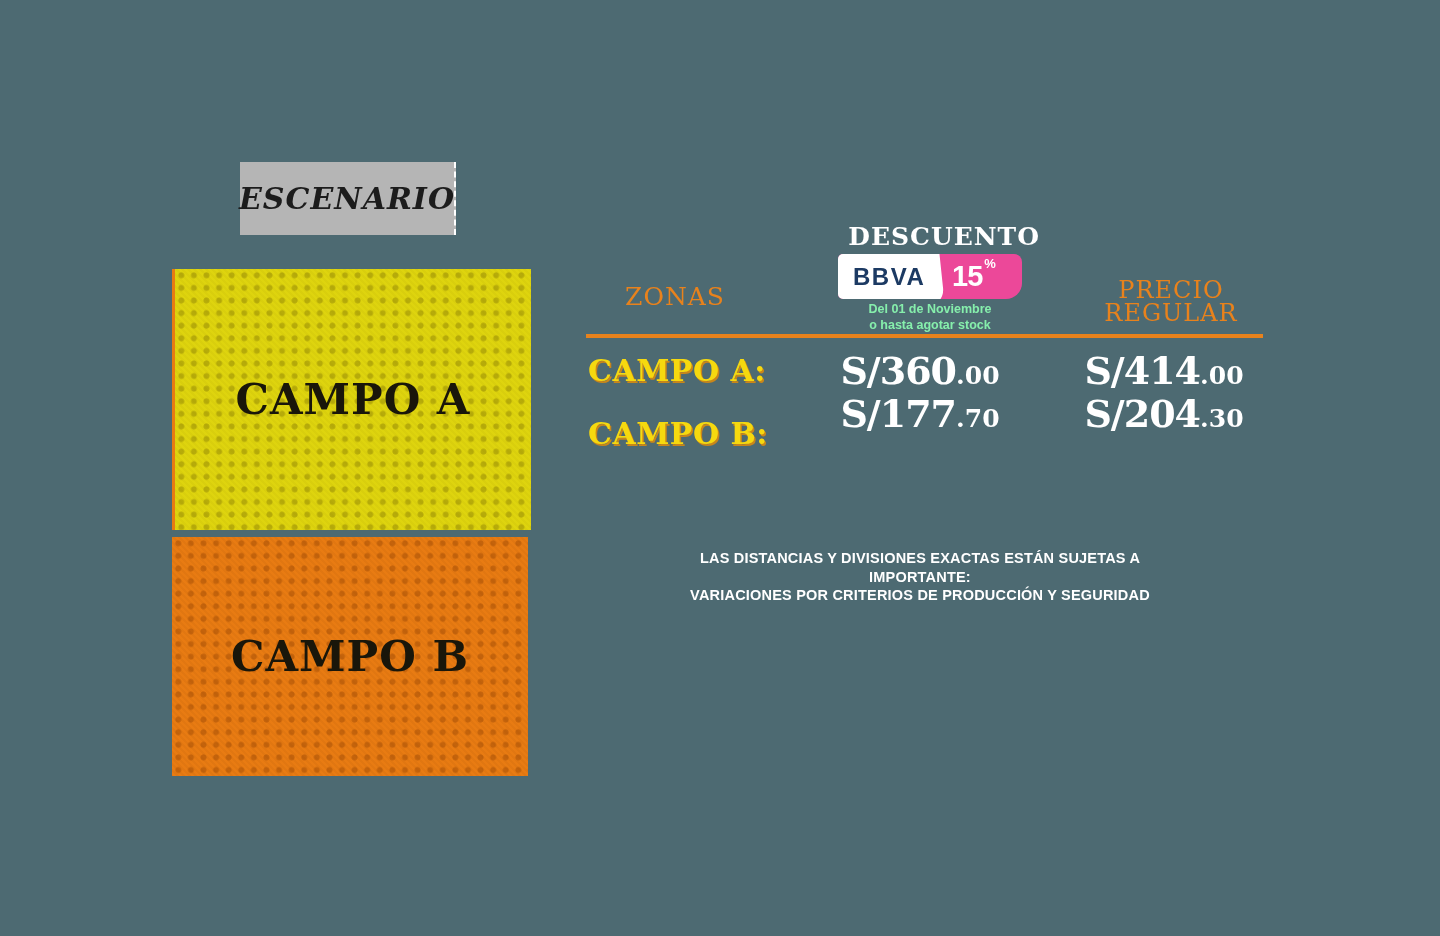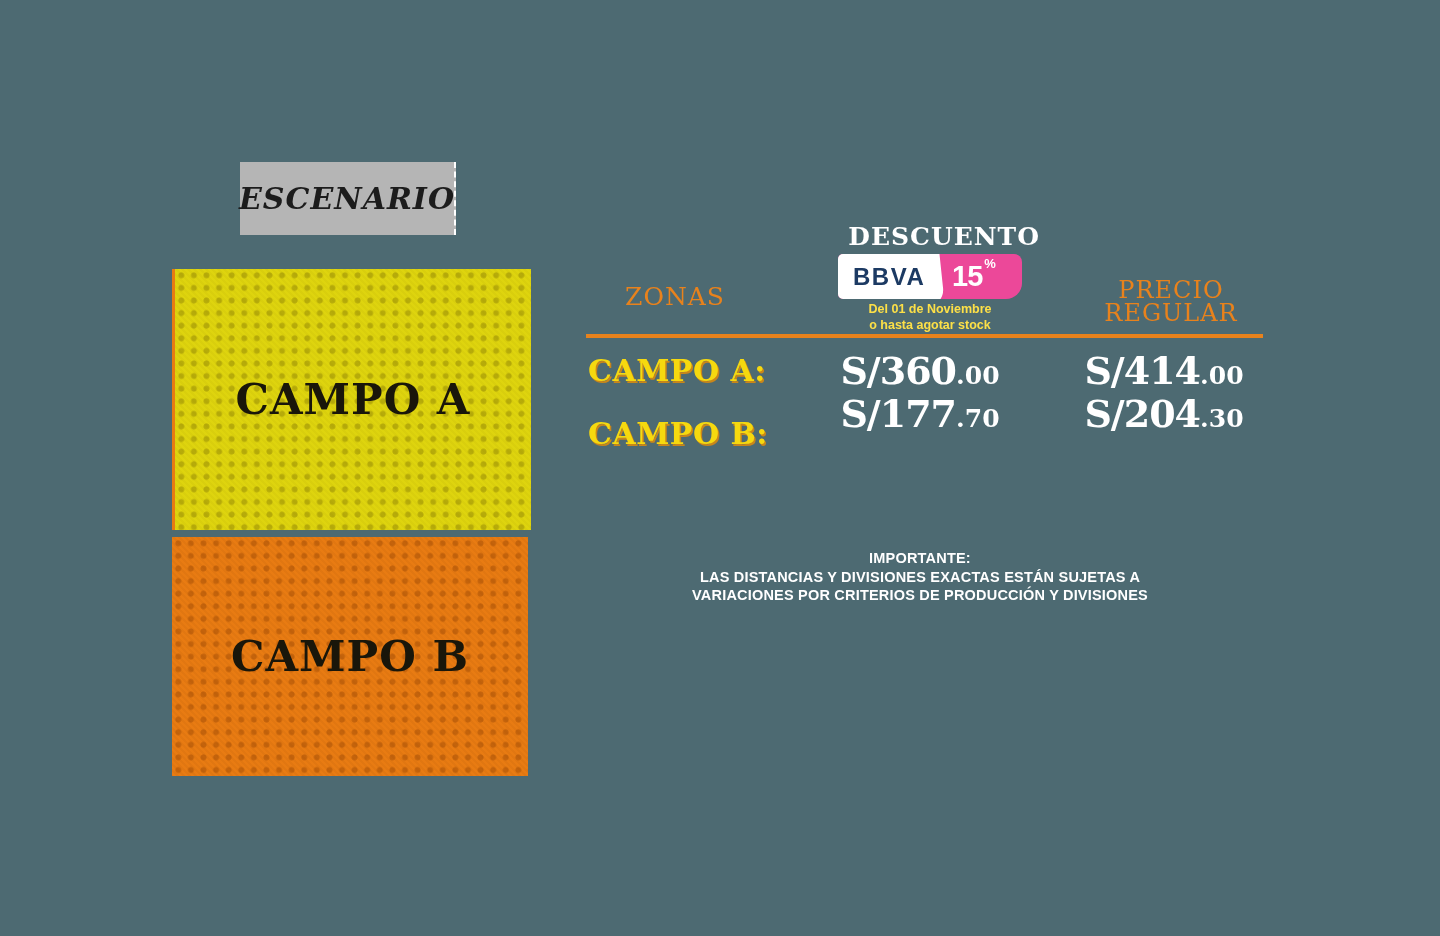--- a/index.html
+++ b/index.html
@@ -90,21 +90,21 @@
     display: flex; align-items: center; color: #ffffff;
     font-family: "Liberation Sans", sans-serif;
   }
   .fifteen-num { font-weight: bold; font-size: 29px; letter-spacing: -1px; }
   .fifteen-col { display: flex; flex-direction: column; margin-left: 2px; margin-top: -8px; }
   .pct { font-weight: bold; font-size: 13px; line-height: 12px; }
   .desct { font-weight: bold; font-size: 14px; line-height: 9px; margin-left: 46px; }
 
   .validity {
     left: 820px; top: 301px; width: 220px; text-align: center;
-    color: #fde047; font-family: "Liberation Sans", sans-serif;
+    color: #86efac; font-family: "Liberation Sans", sans-serif;
     font-weight: bold; font-size: 12.5px; line-height: 16px;
   }
 
   .divider { left: 586px; top: 334px; width: 677px; height: 4px; background: #e8821c; }
 
   
   .row-label {
     color: #f6d90f; font-weight: bold; font-size: 30px; letter-spacing: 0.5px;
     text-shadow: 1.5px 1.5px 0 #c9861a;
     line-height: 34px;
@@ -180,18 +180,18 @@
 
   <div class="abs row-label r2">CAMPO B:</div>
   <div class="abs price col-discount row2">
     <span>S/177</span><span class="cents">.70</span>
   </div>
   <div class="abs price col-regular row2">
     <span>S/204</span><span class="cents">.30</span>
   </div>
 
   <div class="abs note">
+    <div>LAS DISTANCIAS Y DIVISIONES EXACTAS ESTÁN SUJETAS A</div>
     <div>IMPORTANTE:</div>
-    <div>LAS DISTANCIAS Y DIVISIONES EXACTAS ESTÁN SUJETAS A</div>
-    <div>VARIACIONES POR CRITERIOS DE PRODUCCIÓN Y DIVISIONES</div>
+    <div>VARIACIONES POR CRITERIOS DE PRODUCCIÓN Y SEGURIDAD</div>
   </div>
 
 </div>
 
 </body></html>

